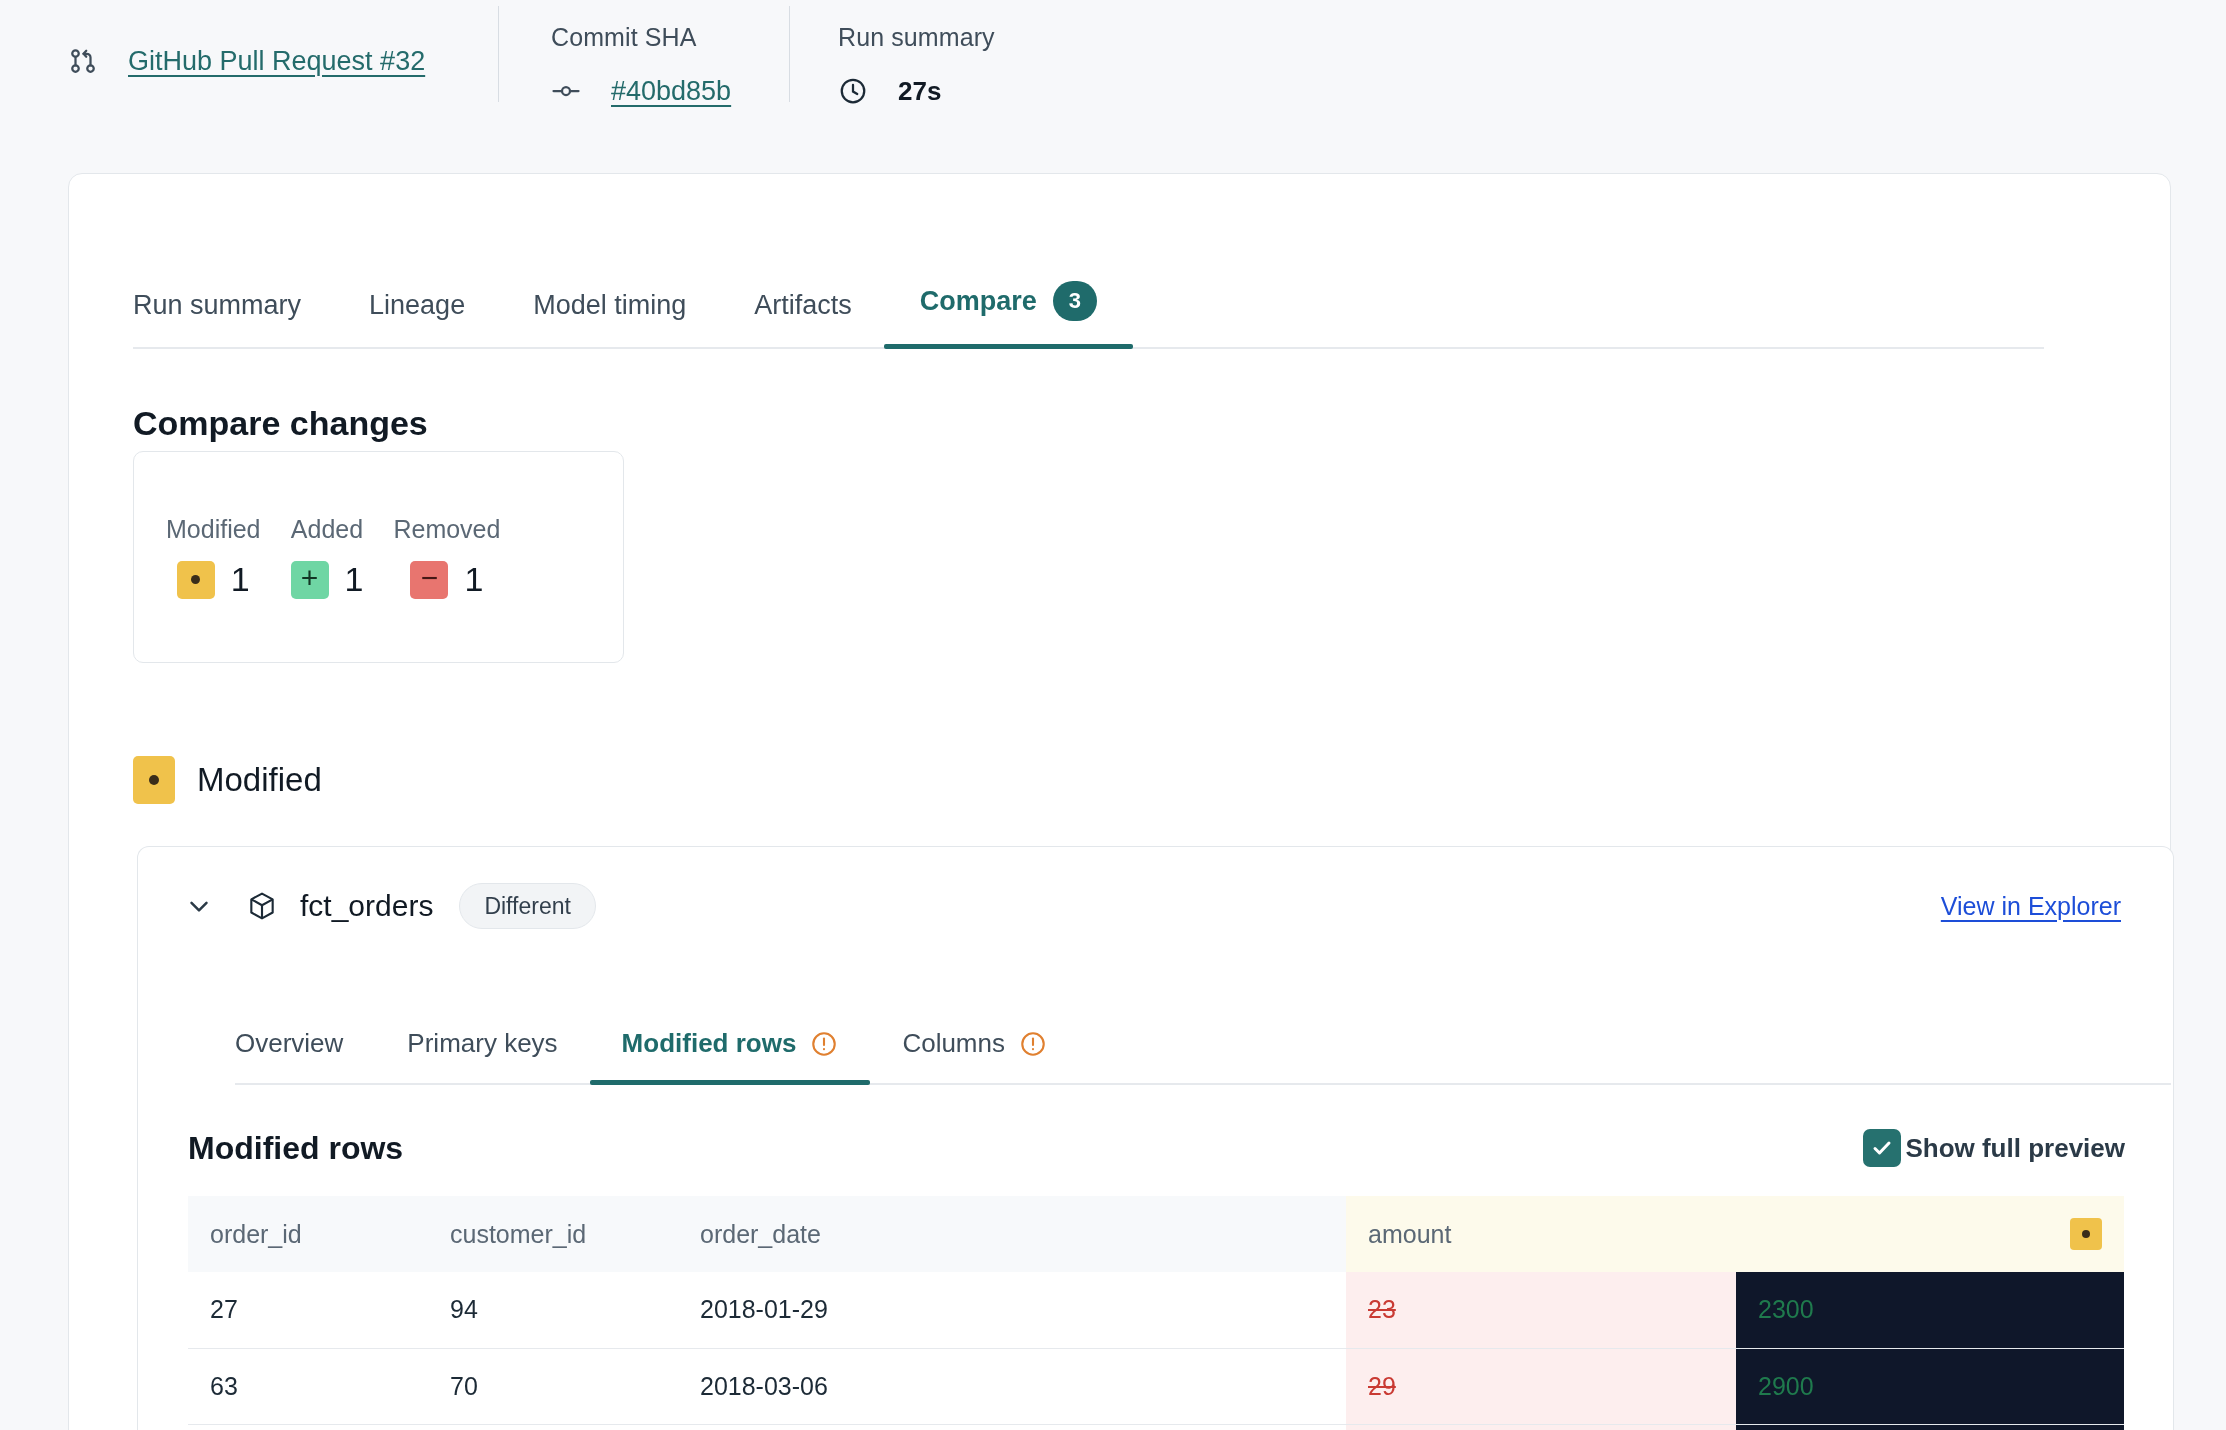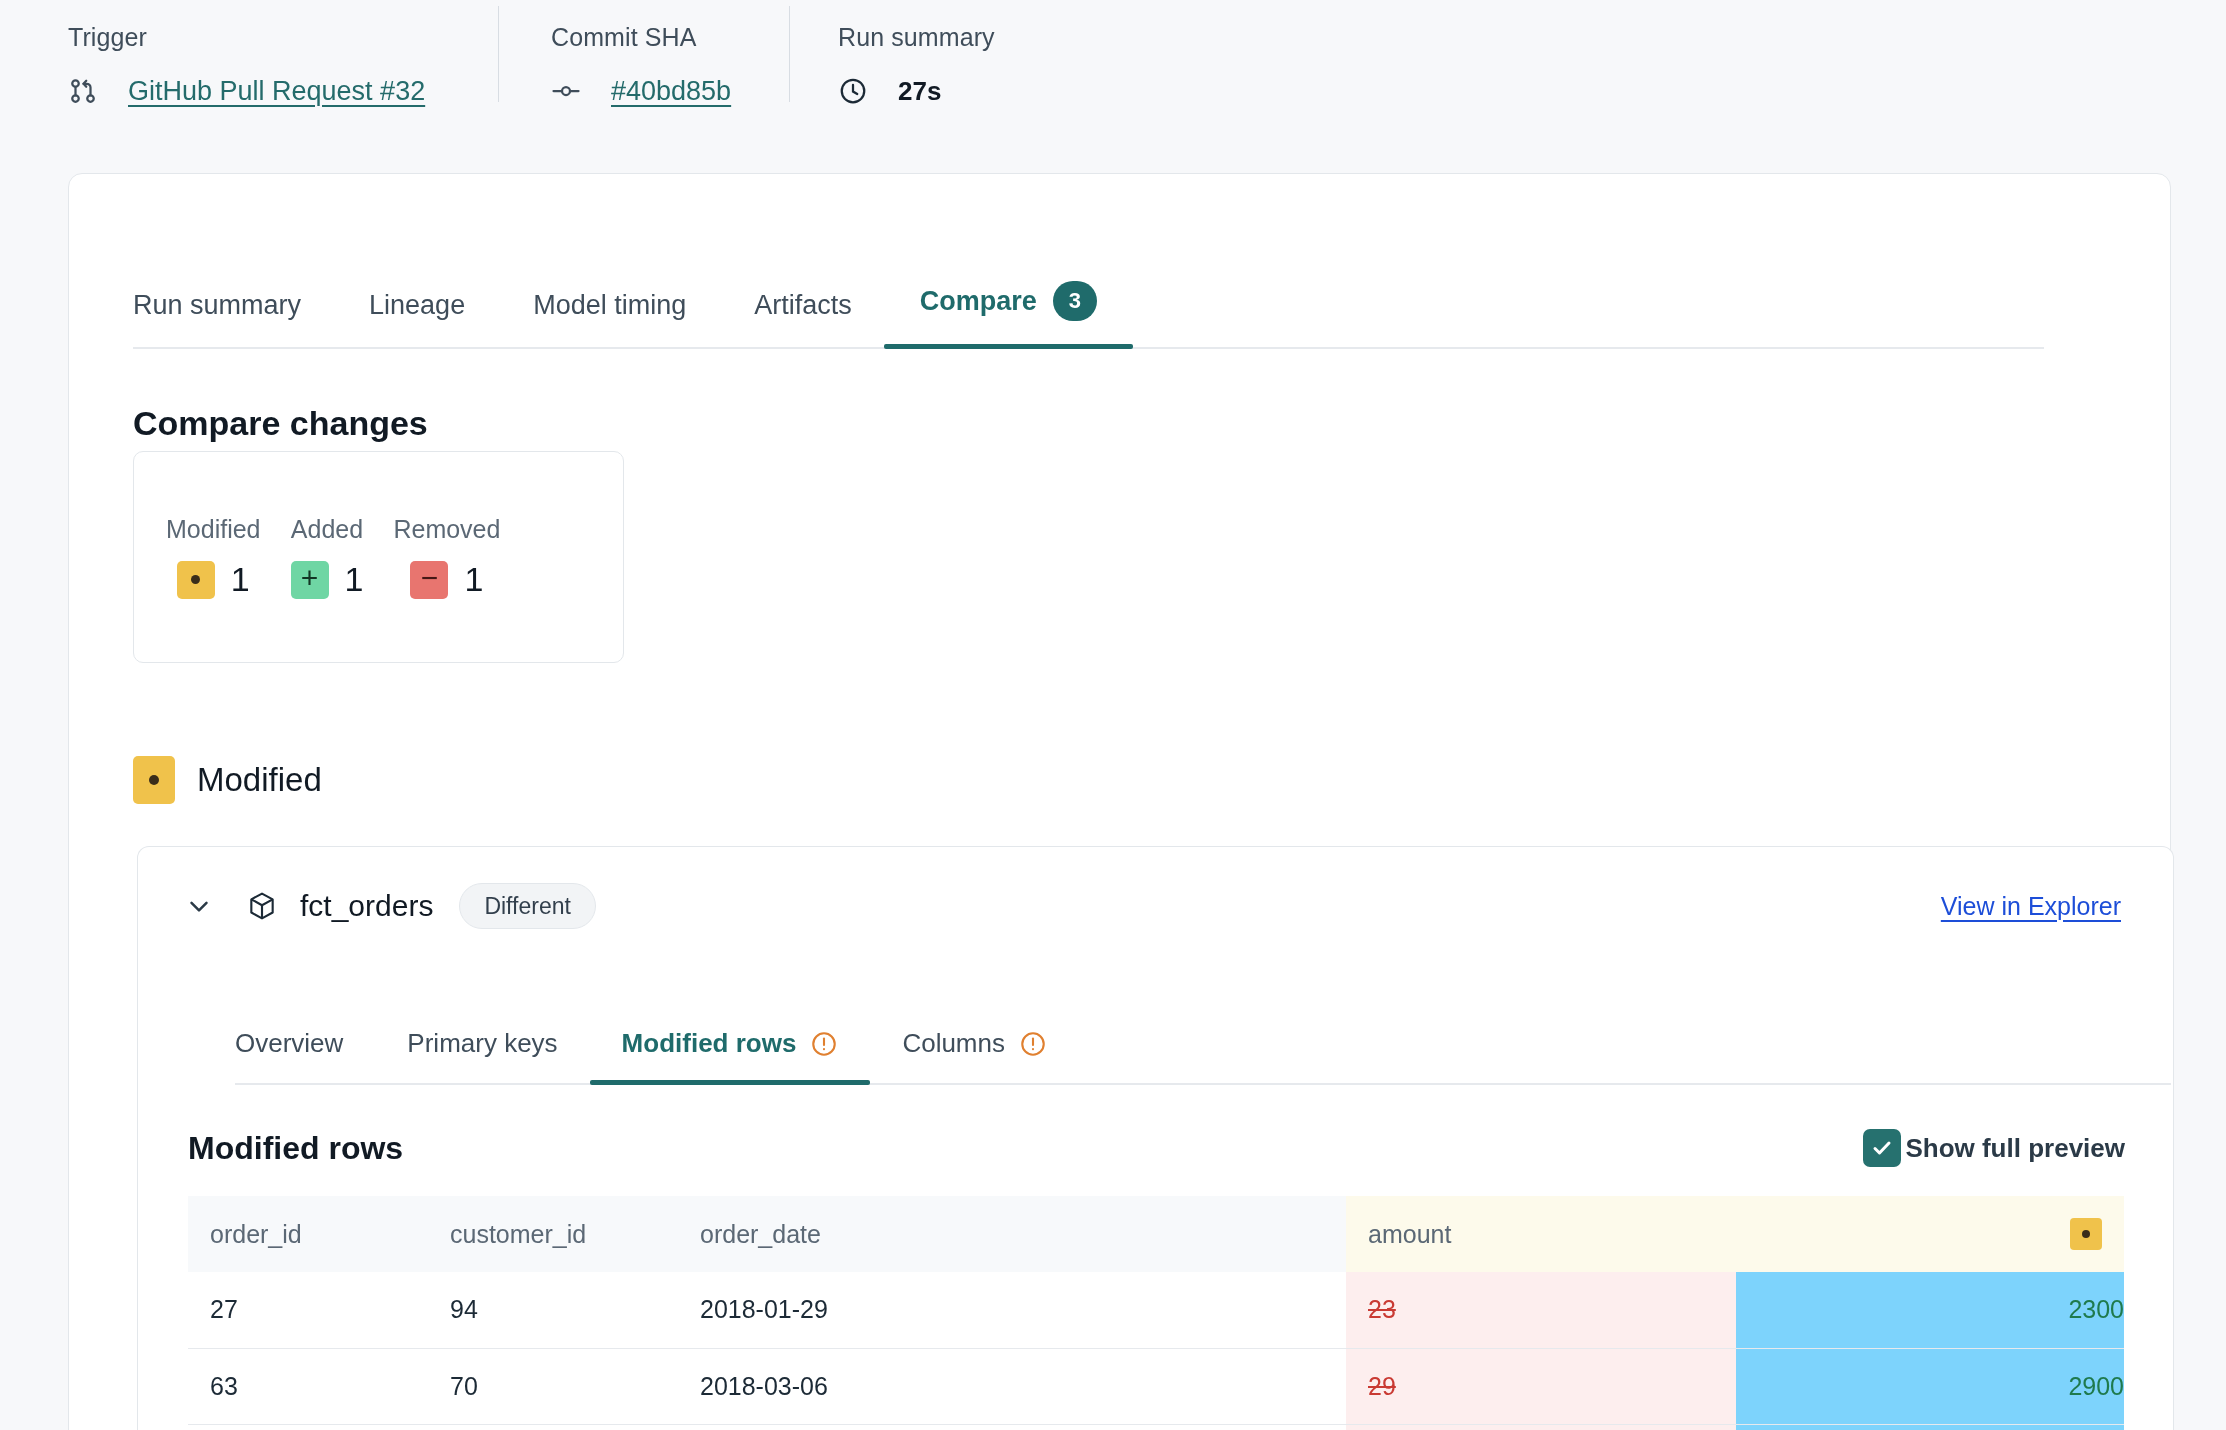--- a/index.html
+++ b/index.html
@@ -359,32 +359,30 @@
     border-bottom: 1px solid #e6e9ed;
     vertical-align: middle;
   }
   .tbl tbody td.old {
     background: #fdeeee;
     color: #c93a33;
     text-decoration: line-through;
     text-decoration-thickness: 2px;
   }
   .tbl tbody td.new {
-    background: #7dd3fc;
+    background: #0f172a;
     color: #1f7a4d;
-    text-align: right;
   }
 </style>
 </head>
 <body>
 
 <div class="meta-strip">
 
   <div class="meta-block b1">
-    <div class="meta-label">Trigger</div>
     <div class="meta-value">
       <span class="meta-icon">
         <svg width="30" height="30" viewBox="0 0 24 24" fill="none" stroke="#3f4d5a" stroke-width="1.8" stroke-linecap="round" stroke-linejoin="round">
           <circle cx="6" cy="18" r="2.6"></circle>
             <circle cx="6" cy="6" r="2.6"></circle>
           <path d="M6 8.6v6.8"></path>
           <circle cx="18" cy="18" r="2.6"></circle>
           <path d="M18 15.4V9.2a3 3 0 0 0-3-3h-2.6"></path>
           <path d="M14.6 3.8l-2.2 2.4 2.2 2.4"></path>
         </svg>

